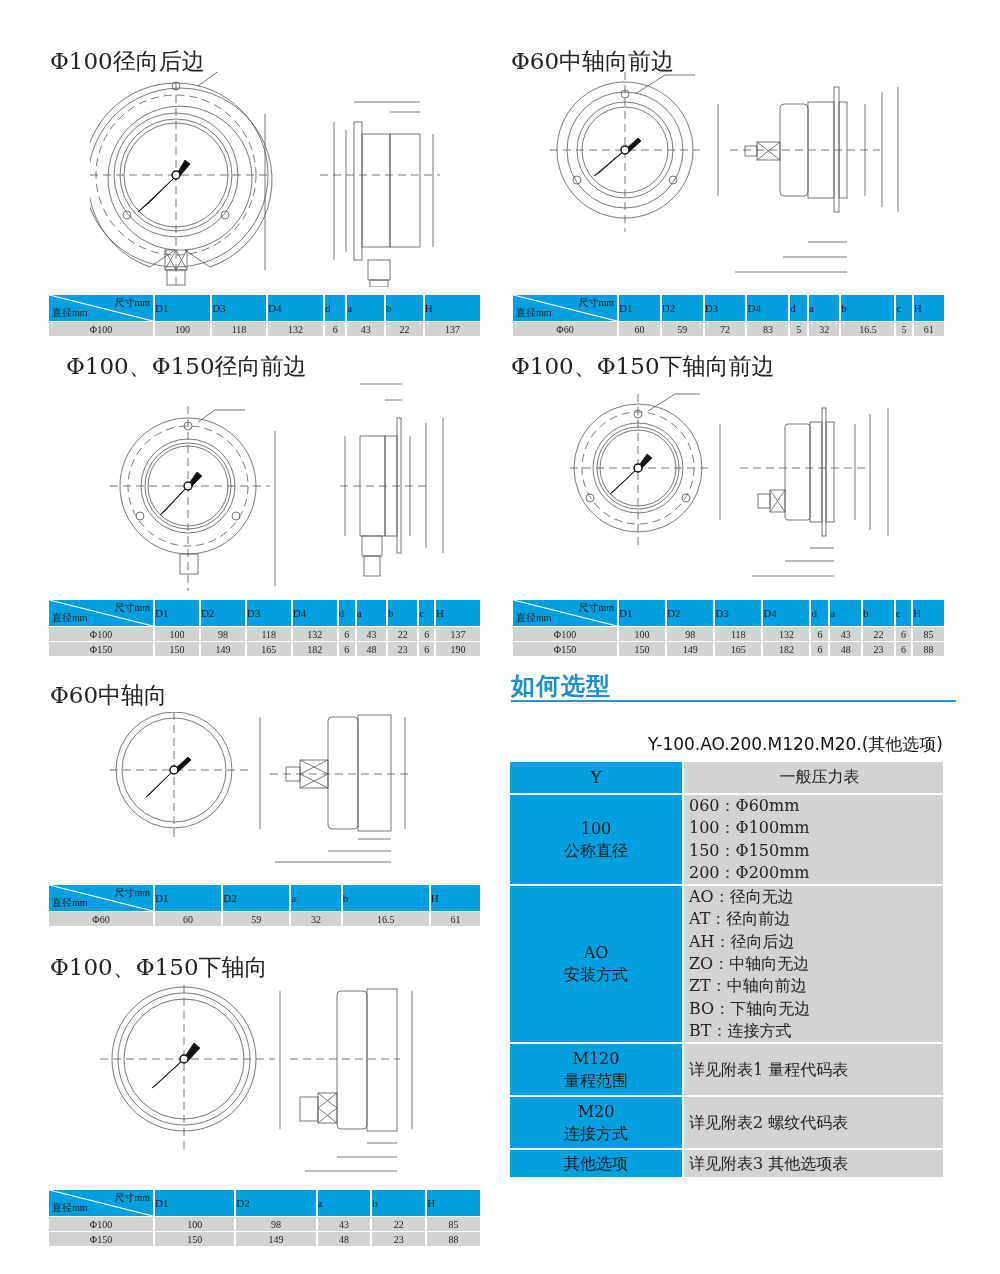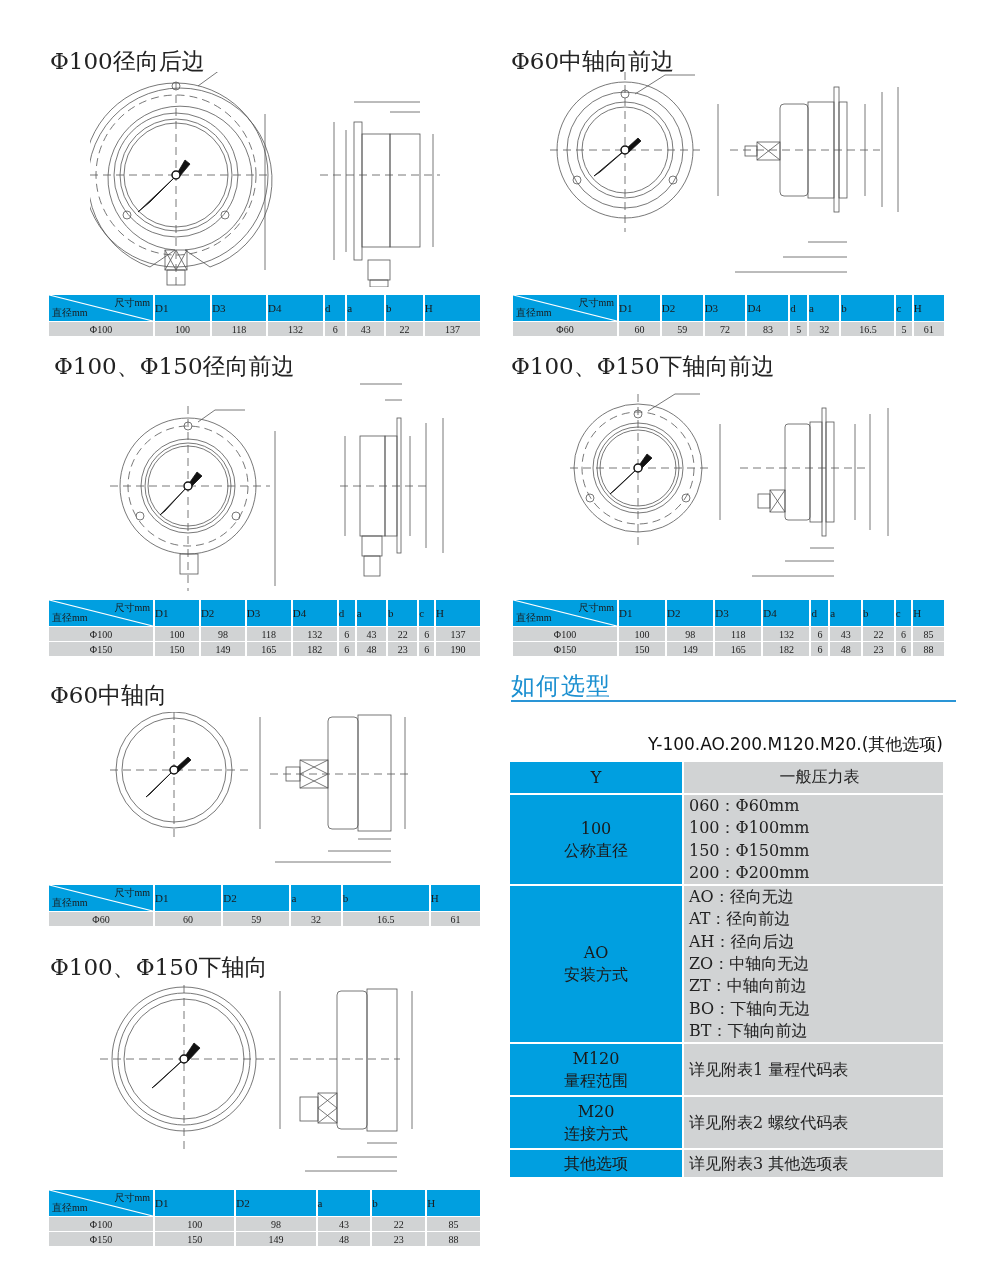--- a/index.html
+++ b/index.html
@@ -35,21 +35,21 @@
   }
   table.dim th.corner .c-bot {
     position: absolute; left: 3px; bottom: 1px; font-size: 10px; color: #1a1a1a;
   }
   table.dim td {
     background: #d1d3d4; text-align: center; height: 14px; color: #222;
     font-size: 10px;
   }
 
   .how-title {
-    position: absolute; left: 511px; top: 670px; font-size: 24px; font-weight: normal;
+    position: absolute; left: 511px; top: 670px; font-size: 24px; font-weight: bold;
     color: #1a8fd0; font-family: "DejaVu Sans", "Liberation Sans", sans-serif;
     letter-spacing: 1px;
   }
   .how-rule { position: absolute; left: 511px; top: 700px; width: 445px; height: 2px; background: #2a95d6; }
   .model-code {
     position: absolute; left: 511px; top: 733px; width: 432px; text-align: right;
     font-size: 17px; color: #111; font-family: "DejaVu Sans", "Liberation Sans", sans-serif;
   }
   table.sel {
     position: absolute; left: 510px; top: 760px; border-collapse: separate; border-spacing: 0 2px;
@@ -199,21 +199,21 @@
     <td>83</td>
     <td>5</td>
     <td>32</td>
     <td>16.5</td>
     <td>5</td>
     <td>61</td>
   </tr>
 </tbody>
   </table>
 
-<div class="sec-title" style="left:54px; top:351px;">Φ100、Φ150径向前边</div>
+<div class="sec-title" style="left:66px; top:351px;">Φ100、Φ150径向前边</div>
 <div class="diagram" style="left:110px; top:376px; width:340px; height:215px;">
   <svg viewBox="0 0 340 215" fill="none" stroke="#555" stroke-width="0.8">
     <circle cx="78" cy="110" r="68"></circle>
       <circle cx="78" cy="110" r="60" stroke-dasharray="8 5"></circle>
     <circle cx="78" cy="110" r="47"></circle>
       <circle cx="78" cy="110" r="43"></circle>
       <circle cx="78" cy="110" r="40"></circle>
     <line x1="0" y1="110" x2="160" y2="110" stroke-dasharray="8 5"></line>
     <line x1="78" y1="30" x2="78" y2="215" stroke-dasharray="8 5"></line>
     <circle cx="78" cy="50" r="4"></circle>
@@ -509,21 +509,21 @@
       <div>AO</div>
       <div>安装方式</div>
     </td>
     <td class="v">
       <div>AO：径向无边</div>
       <div>AT：径向前边</div>
       <div>AH：径向后边</div>
       <div>ZO：中轴向无边</div>
       <div>ZT：中轴向前边</div>
       <div>BO：下轴向无边</div>
-      <div>BT：下轴向前边</div>
+      <div>BT：连接方式</div>
     </td>
   </tr>
   <tr>
     <td class="k" style="height:51px;">
       <div>M120</div>
       <div>量程范围</div>
     </td>
     <td class="v">
           <div>详见附表1  量程代码表</div>
         </td>

